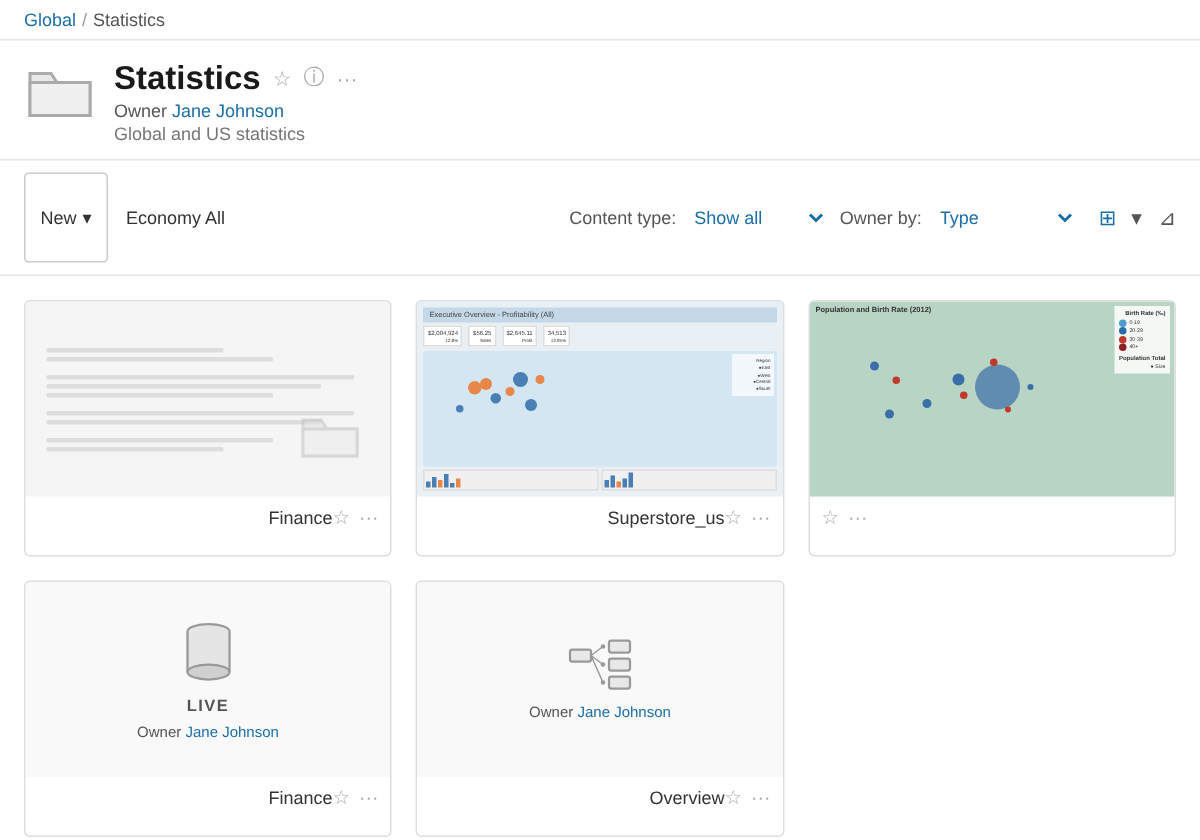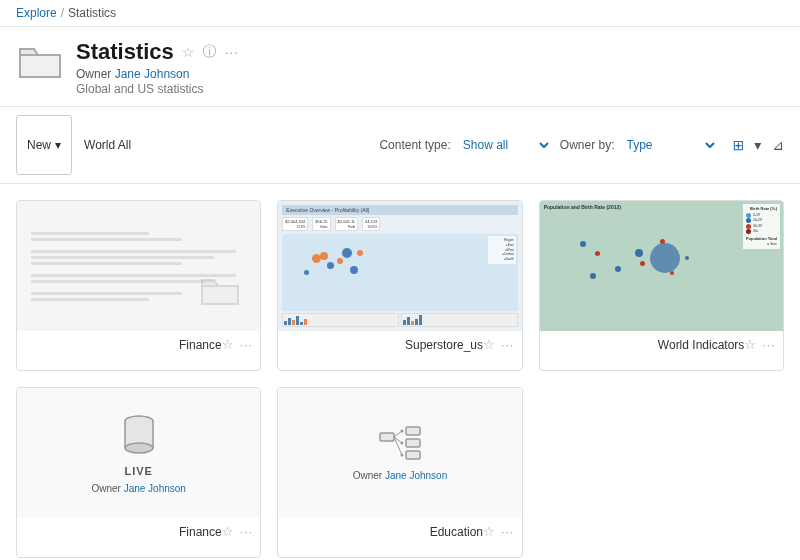--- a/index.html
+++ b/index.html
@@ -396,21 +396,21 @@
     
     .cylinder-svg {
       width: 34px;
       height: 44px;
     }
   </style>
 </head>
 <body>
 
 <div class="breadcrumb-bar">
-  <span class="breadcrumb-link">Explore</span>
+  <span class="breadcrumb-link">Global</span>
   <span class="breadcrumb-sep">/</span>
   <span class="breadcrumb-current">Statistics</span>
 </div>
 
 <div class="header-section">
   <div class="folder-icon-large">
     <svg viewBox="0 0 48 48" fill="none" xmlns="http://www.w3.org/2000/svg">
       <path d="M4 10 L4 38 L44 38 L44 16 L22 16 L18 10 Z" stroke="#aaa" stroke-width="2" fill="#e8e8e8"></path>
       <path d="M4 16 L44 16 L44 38 L4 38 Z" stroke="#aaa" stroke-width="2" fill="#f0f0f0"></path>
     </svg>
@@ -427,21 +427,21 @@
     </div>
     <div class="header-desc">Global and US statistics</div>
   </div>
 </div>
 
 <div class="toolbar">
   <button class="btn-new">
     <span>New</span>
     <span>▾</span>
   </button>
-  <button class="select-all-btn">World All</button>
+  <button class="select-all-btn">Economy All</button>
 
   <div class="toolbar-right">
     <span class="toolbar-label">Content type:</span>
     <div class="toolbar-dropdown">
       <select>
         <option>Show all</option>
         <option>Workbooks</option>
         <option>Data Sources</option>
         <option>Flows</option>
       </select>
@@ -578,21 +578,20 @@
           <div style="display:flex;align-items:center;gap:2px;font-size:3.5px;"><span style="display:inline-block;width:5px;height:5px;border-radius:50%;background:#4d9ccc;"></span>0-19</div>
           <div style="display:flex;align-items:center;gap:2px;font-size:3.5px;"><span style="display:inline-block;width:5px;height:5px;border-radius:50%;background:#2a6caa;"></span>20-29</div>
           <div style="display:flex;align-items:center;gap:2px;font-size:3.5px;"><span style="display:inline-block;width:5px;height:5px;border-radius:50%;background:#c0392b;"></span>30-39</div>
           <div style="display:flex;align-items:center;gap:2px;font-size:3.5px;"><span style="display:inline-block;width:5px;height:5px;border-radius:50%;background:#8e2020;"></span>40+</div>
           <div style="font-size:4px;font-weight:bold;margin-top:2px;">Population Total</div>
           <div style="font-size:3.5px;">● Size</div>
         </div>
       </div>
     </div>
     <div class="card-footer">
-      <span class="card-name">World Indicators</span>
       <div class="card-actions">
         <span class="card-star">☆</span>
         <span class="card-more">···</span>
       </div>
     </div>
   </div>
 
   <div class="card">
     <div class="card-preview economy-preview">
       <div class="cylinder-icon">
@@ -634,21 +633,21 @@
           <circle cx="24" cy="6" r="1.5" fill="#999"></circle>
           <circle cx="24" cy="18" r="1.5" fill="#999"></circle>
           <circle cx="24" cy="30" r="1.5" fill="#999"></circle>
         </svg>
       </div>
       <div class="education-owner">
         <span>Owner</span> <a href="#">Jane Johnson</a>
       </div>
     </div>
     <div class="card-footer">
-      <span class="card-name">Education</span>
+      <span class="card-name">Overview</span>
       <div class="card-actions">
         <span class="card-star">☆</span>
         <span class="card-more">···</span>
       </div>
     </div>
   </div>
 
 </div>
 
 </body></html>

